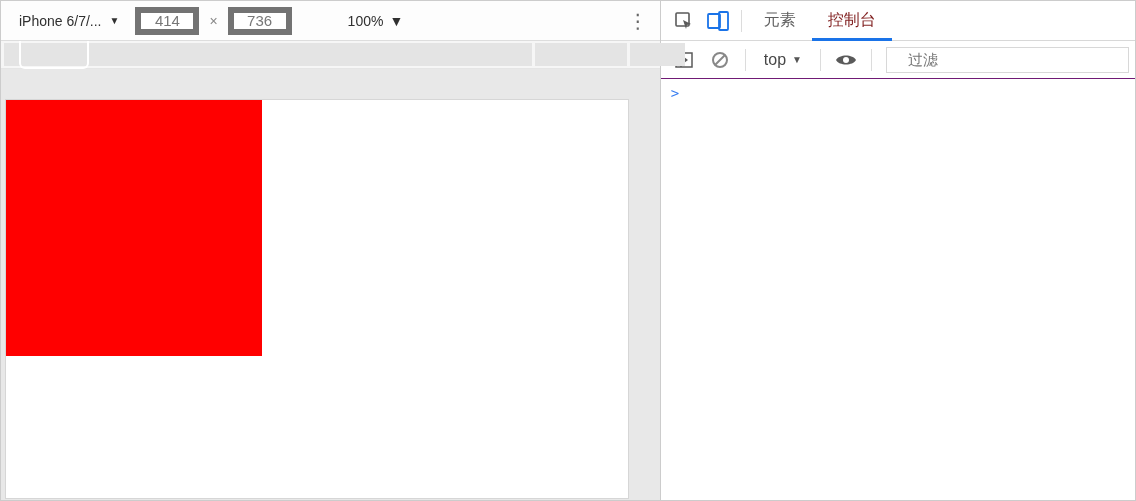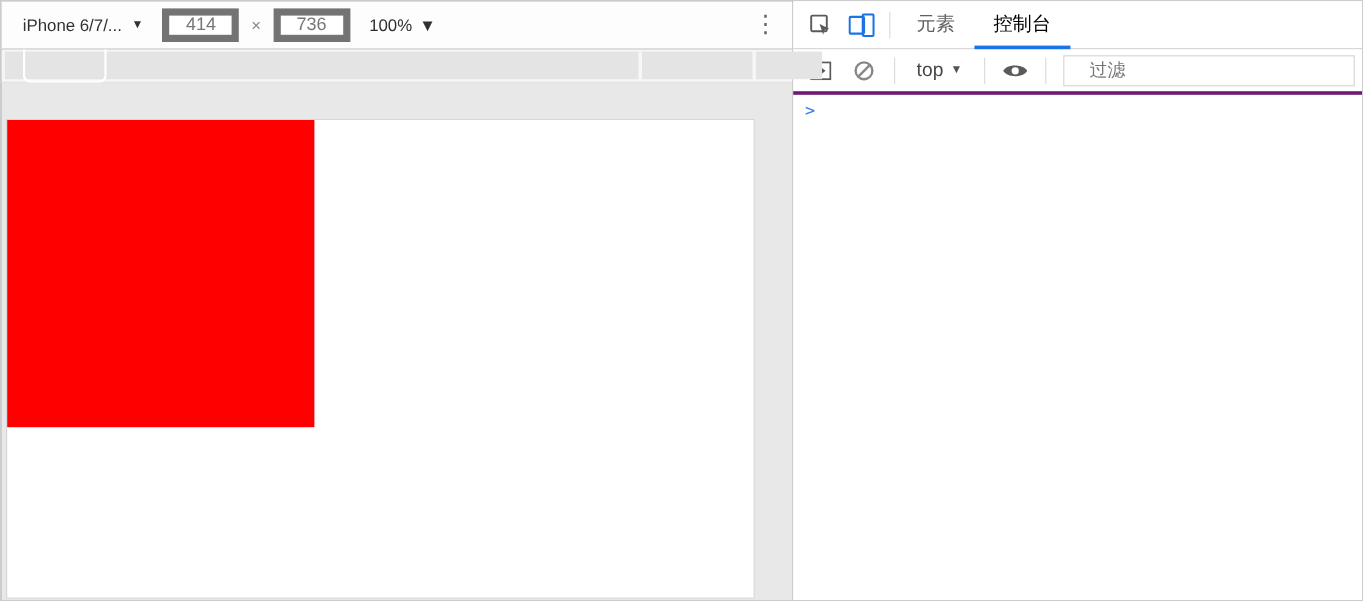--- a/index.html
+++ b/index.html
@@ -1,28 +1,28 @@
 <!DOCTYPE html>
 <html><head>
 <meta charset="utf-8">
 <style>
 * { box-sizing: border-box; margin: 0; padding: 0; }
 html, body { width: 1136px; height: 501px; font-family: "Segoe UI", Arial, sans-serif; font-size: 14px; color: #303030; background: #fff; overflow: hidden; }
 
 .app { display: flex; width: 100%; height: 100%; border: 1px solid #ccc; }
 
 
-.left-pane { width: 690px; display: flex; flex-direction: column; border-right: 1px solid #ccc; background: #4c1d95; }
+.left-pane { width: 690px; display: flex; flex-direction: column; border-right: 1px solid #ccc; background: #e5e5e5; }
 
 .device-toolbar { height: 40px; display: flex; align-items: center; gap: 8px; padding: 0 10px; border-bottom: 1px solid #ddd; background: #fdfdfd; }
 .device-dropdown { display: flex; align-items: center; gap: 8px; padding: 0 8px; height: 28px; cursor: pointer; }
 .device-dropdown .tri { font-size: 10px; }
 .dim-input { width: 64px; height: 28px; border: 6px solid #737373; text-align: center; background: #fff; color: #777; font-size: 15px; }
 .x-sep { color: #888; padding: 0 2px; }
-.zoom-dropdown { display: flex; align-items: center; gap: 6px; padding: 0 8px; height: 28px; cursor: pointer; }
+.zoom-dropdown { display: flex; align-items: center; gap: 6px; padding: 0 8px; height: 28px; cursor: pointer; margin-left: 40px;}
 .spacer { flex: 1; }
 .kebab { width: 24px; height: 24px; display: flex; align-items: center; justify-content: center; cursor: pointer; color: #666; font-size: 20px; letter-spacing: 0; }
 
 .ruler { height: 28px; border-bottom: 1px solid #e5e5e5; position: relative; background: #f6f6f6; }
 .ruler .highlight { position: absolute; left: 18px; top: 0; width: 70px; height: 28px; border: 2px solid #fff; border-top: none; border-bottom-left-radius: 6px; border-bottom-right-radius: 6px; }
 .ruler .seg { position: absolute; top: 2px; bottom: 2px; background: #e4e4e4; }
 .seg1 { left: 3px; width: 528px; }
 .seg2 { left: 534px; width: 92px; }
 .seg3 { left: 629px; width: 55px; }
 
@@ -31,23 +31,23 @@
 .red-box { position: absolute; left: 0; top: 0; width: 256px; height: 256px; background: #ff0000; }
 
 
 .right-pane { flex: 1; display: flex; flex-direction: column; background: #fff; }
 
 .dt-tabs { height: 40px; display: flex; align-items: center; border-bottom: 1px solid #d8d8d8; padding: 0 6px; }
 .dt-iconbtn { width: 34px; height: 40px; display: flex; align-items: center; justify-content: center; cursor: pointer; color: #5a5a5a; }
 .dt-iconbtn.active svg * { stroke: #1a73e8; fill: none; }
 .tab-sep { width: 1px; height: 22px; background: #dcdcdc; margin: 0 6px; }
 .dt-tab { padding: 0 16px; height: 40px; display: flex; align-items: center; cursor: pointer; color: #606060; font-size: 16px; }
-.dt-tab.active { color: #000000; border-bottom: 3px solid #1a73e8; padding-top: 3px; font-family: Liberation Serif, serif; }
+.dt-tab.active { color: #7f1d1d; border-bottom: 3px solid #1a73e8; padding-top: 3px; font-family: Liberation Serif, serif; }
 
-.dt-toolbar { height: 38px; display: flex; align-items: center; border-bottom: 3px solid #701a75; padding: 0 6px; gap: 2px; }
+.dt-toolbar { height: 38px; display: flex; align-items: center; border-bottom: 1px solid #701a75; padding: 0 6px; gap: 2px; }
 .dt-tbtn { width: 34px; height: 32px; display: flex; align-items: center; justify-content: center; cursor: pointer; color: #5a5a5a; }
 .ctx-dropdown { display: flex; align-items: center; gap: 6px; padding: 0 10px; height: 28px; cursor: pointer; color: #474747; font-size: 16px; }
 .ctx-dropdown .tri { font-size: 10px; color: #555; }
 .filter-input { flex: 1; height: 26px; border: 1px solid #d8d8d8; padding: 0 21px; font-size: 15px; color: #555; margin-left: 6px; min-width: 100px;}
 
 .console-body { flex: 1; padding: 6px 10px; font-family: Menlo, Consolas, monospace; font-size: 14px; }
 .prompt { color: #367cf1; }
 
 .tri { display: inline-block; }
 svg { display: block; }

